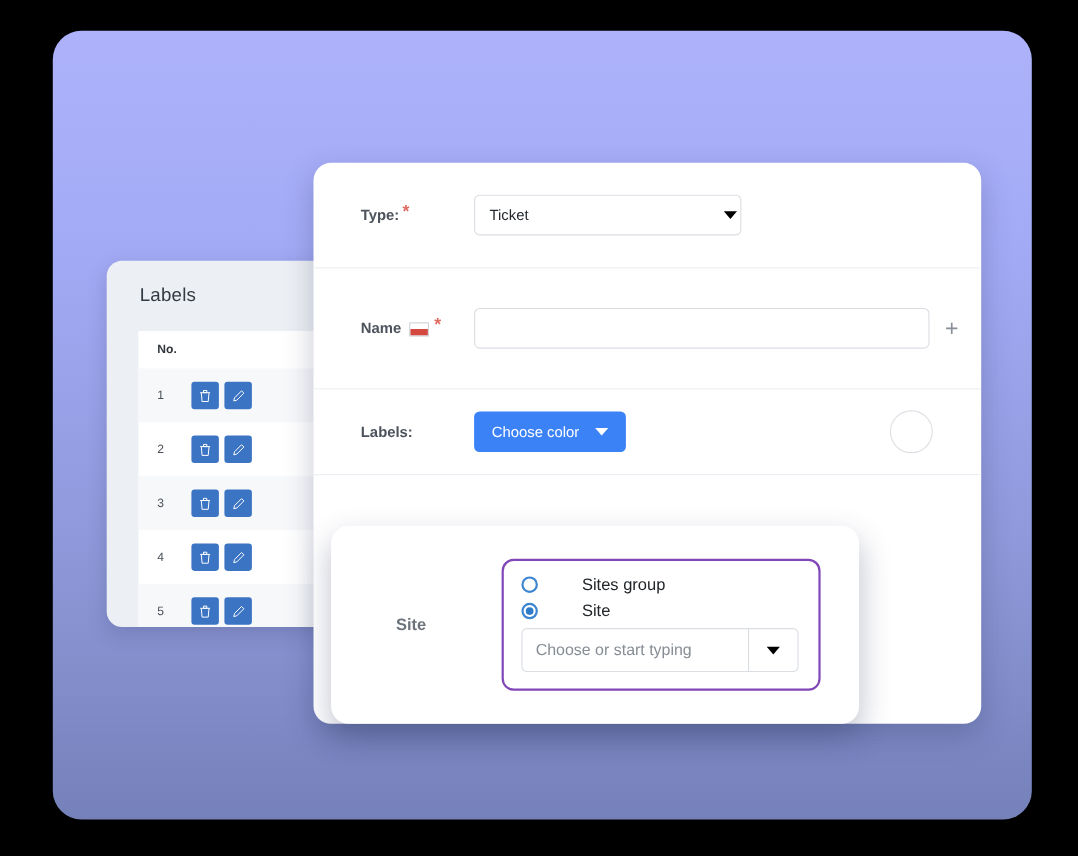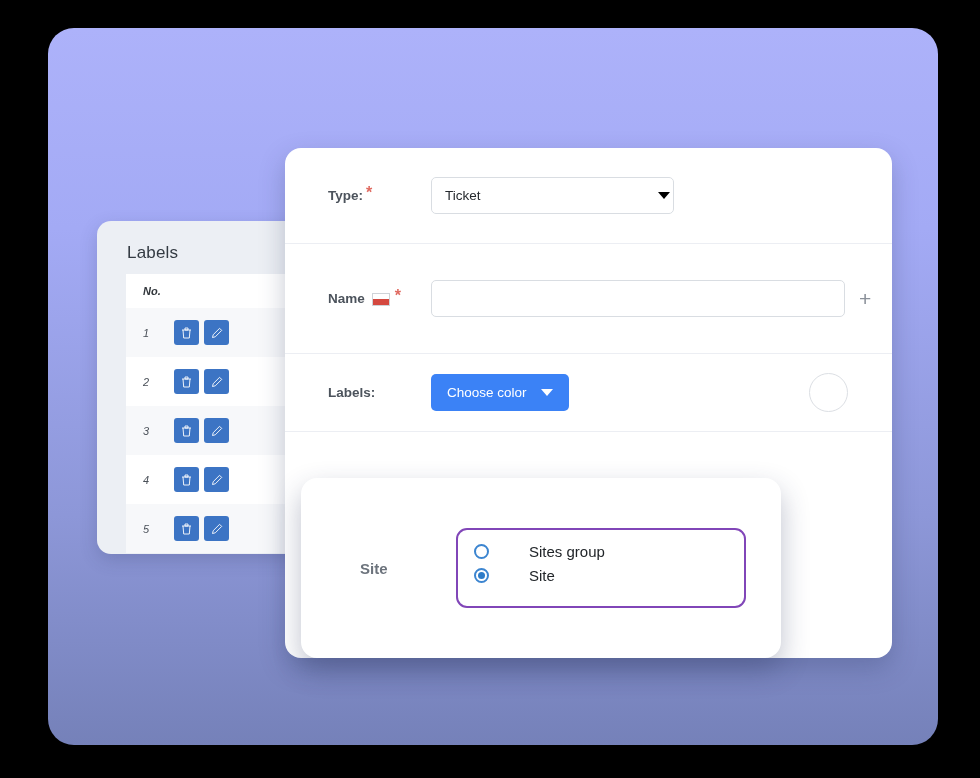--- a/index.html
+++ b/index.html
@@ -32,41 +32,40 @@
     background: linear-gradient(180deg, #adb2fa 0%, #a3aaf5 28%, #8d97d8 68%, #7581b9 100%);
     box-shadow: 0 0 22px 10px rgba(0,0,0,0.92),
                 0 0 40px 18px rgba(0,0,0,0.55);
     overflow: hidden;
   }
 
   
   #labels-card {
     position: absolute;
     left: 49px;
-    top: 193px;
+    top: 209px;
     width: 232px;
     height: 333px;
     background: #eceff4;
     border-radius: 14px;
     box-shadow: 0 6px 18px rgba(40,50,90,0.20);
     overflow: hidden;
   }
   #labels-title {
     font-size: 17px;
     color: #333a42;
     padding: 22px 0 0 30px;
     letter-spacing: 0.2px;
   }
   #labels-table {
-    margin-top: 11px;
+    margin-top: 22px;
     margin-left: 29px;
     width: 232px;
     background: #ffffff;
     font-size: 11px;
-    font-style: italic;
   }
   .lbl-head {
     height: 34px;
     display: flex;
     align-items: center;
     background: #ffffff;
     font-weight: bold;
     color: #31363b;
     font-size: 11px;
     padding-left: 17px;
@@ -404,17 +403,23 @@
       <div id="site-label">Site</div>
       <div id="site-group-box">
         <div class="radio-item">
           <span class="radio"></span>
           <span>Sites group</span>
         </div>
         <div class="radio-item">
           <span class="radio checked"></span>
           <span>Site</span>
         </div>
+        <div class="combo">
+          <span class="combo-text">Choose or start typing</span>
+          <span class="combo-btn">
+            <span class="caret"></span>
+          </span>
+        </div>
       </div>
     </div>
 
   </div>
 </div>
 
 </body></html>

